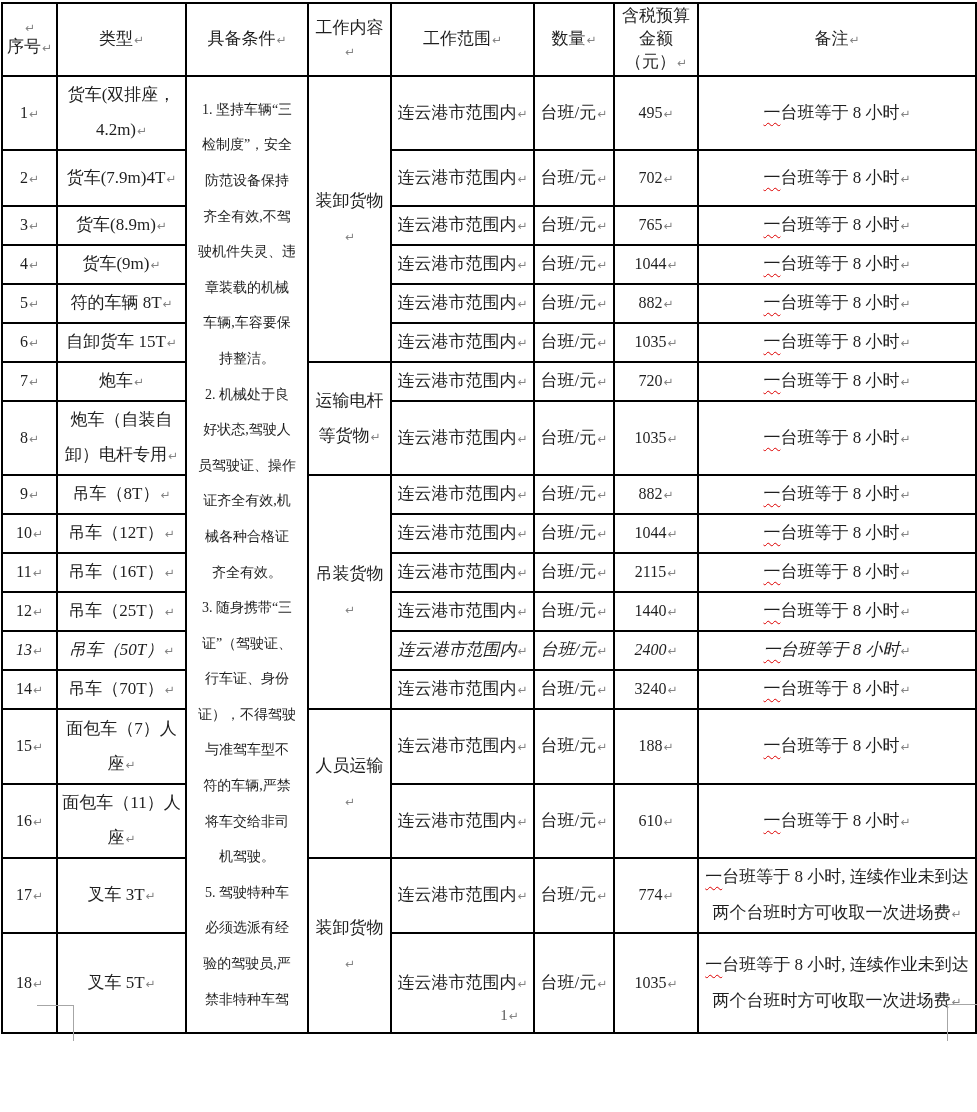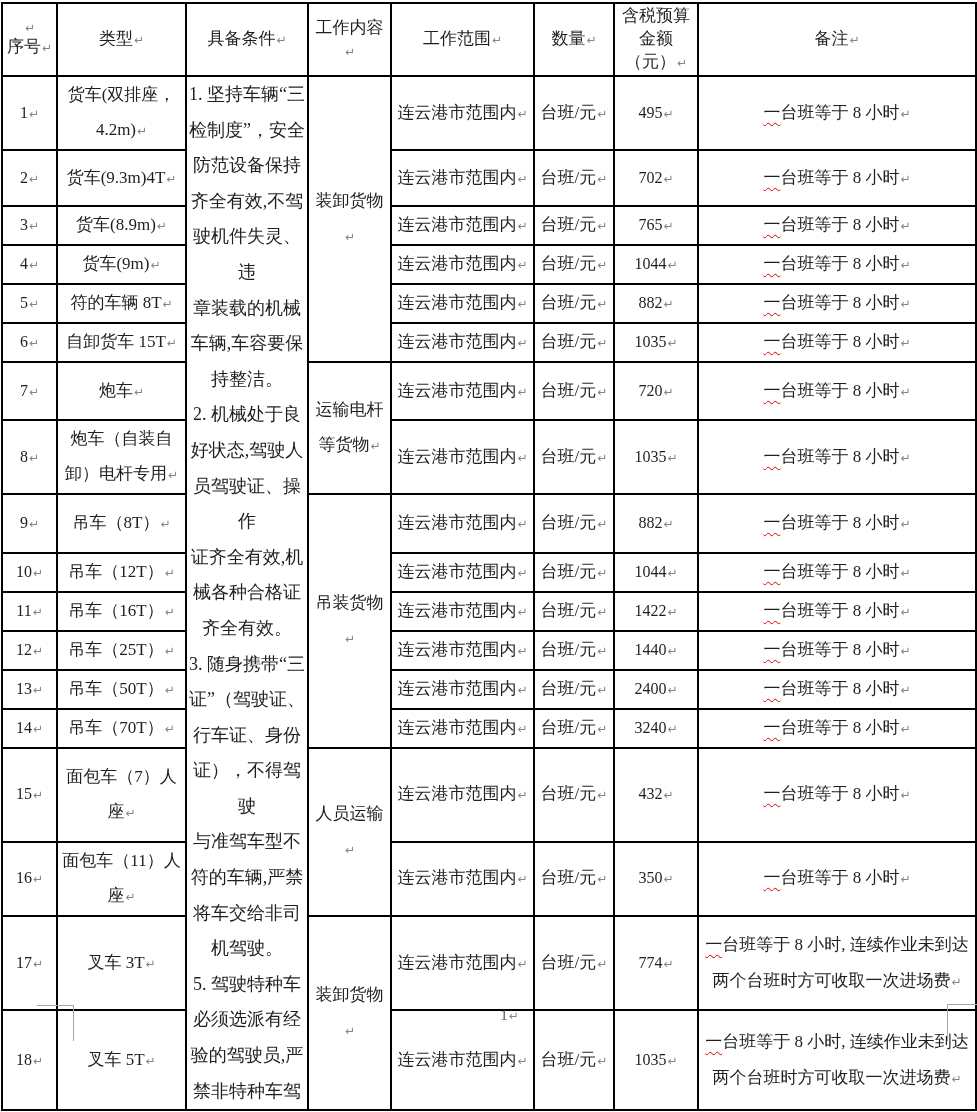--- a/index.html
+++ b/index.html
@@ -19,21 +19,21 @@
     overflow:hidden;
   }
   th { line-height:23px; font-size:17px; }
   .pre { white-space:pre-line; }
   .blank-line { line-height:13px; height:15px; }
   .mark {
     font-family:"DejaVu Sans",sans-serif; color:#848484;
     font-size:12px; margin-left:1px; vertical-align:baseline;
   }
   td.num { font-size:16px; }
-  td.cond { font-size:18px; line-height:35.6px; padding:0 1px; }
+  td.cond { font-size:14px; line-height:35.6px; padding:0 1px; }
   .cond-p { text-align:center; }
   td.remark-cell { line-height:36px;margin-left:42px; }
   .sq {
     text-decoration:underline; text-decoration-style:wavy;
     text-decoration-color:#dd0000; text-decoration-thickness:1px;
     text-underline-offset:4px;
   }
   .footer-area { position:absolute; left:0; top:985px; width:977px; height:127px; }
   .corner { position:absolute; }
   .corner-left {
@@ -112,21 +112,21 @@
 禁非特种车驾</div>
           </td>
           <td rowspan="6"><span>装卸货物</span><span class="mark">↵</span></td>
           <td><span class="pre">连云港市范围内</span><span class="mark">↵</span></td>
           <td><span class="pre">台班/元</span><span class="mark">↵</span></td>
           <td class="num"><span class="pre">495</span><span class="mark">↵</span></td>
           <td class="remark-cell"><span class="sq">一</span><span class="pre">台班等于 8 小时</span><span class="mark">↵</span></td>
         </tr>
         <tr style="height: 56px;">
           <td class="num"><span class="pre">2</span><span class="mark">↵</span></td>
-          <td><span class="pre">货车(9.3m)4T</span><span class="mark">↵</span></td>
+          <td><span class="pre">货车(7.9m)4T</span><span class="mark">↵</span></td>
           <td><span class="pre">连云港市范围内</span><span class="mark">↵</span></td>
           <td><span class="pre">台班/元</span><span class="mark">↵</span></td>
           <td class="num"><span class="pre">702</span><span class="mark">↵</span></td>
           <td class="remark-cell"><span class="sq">一</span><span class="pre">台班等于 8 小时</span><span class="mark">↵</span></td>
         </tr>
         <tr style="height: 38px;">
           <td class="num"><span class="pre">3</span><span class="mark">↵</span></td>
           <td><span class="pre">货车(8.9m)</span><span class="mark">↵</span></td>
           <td><span class="pre">连云港市范围内</span><span class="mark">↵</span></td>
           <td><span class="pre">台班/元</span><span class="mark">↵</span></td>
@@ -190,32 +190,32 @@
           <td><span class="pre">连云港市范围内</span><span class="mark">↵</span></td>
           <td><span class="pre">台班/元</span><span class="mark">↵</span></td>
           <td class="num"><span class="pre">1044</span><span class="mark">↵</span></td>
           <td class="remark-cell"><span class="sq">一</span><span class="pre">台班等于 8 小时</span><span class="mark">↵</span></td>
         </tr>
         <tr style="height: 37px;">
           <td class="num"><span class="pre">11</span><span class="mark">↵</span></td>
           <td><span class="pre">吊车（16T）</span><span class="mark">↵</span></td>
           <td><span class="pre">连云港市范围内</span><span class="mark">↵</span></td>
           <td><span class="pre">台班/元</span><span class="mark">↵</span></td>
-          <td class="num"><span class="pre">1422</span><span class="mark">↵</span></td>
+          <td class="num"><span class="pre">2115</span><span class="mark">↵</span></td>
           <td class="remark-cell"><span class="sq">一</span><span class="pre">台班等于 8 小时</span><span class="mark">↵</span></td>
         </tr>
         <tr style="height: 38px;">
           <td class="num"><span class="pre">12</span><span class="mark">↵</span></td>
           <td><span class="pre">吊车（25T）</span><span class="mark">↵</span></td>
           <td><span class="pre">连云港市范围内</span><span class="mark">↵</span></td>
           <td><span class="pre">台班/元</span><span class="mark">↵</span></td>
           <td class="num"><span class="pre">1440</span><span class="mark">↵</span></td>
           <td class="remark-cell"><span class="sq">一</span><span class="pre">台班等于 8 小时</span><span class="mark">↵</span></td>
         </tr>
-        <tr style="height: 37px;">
+        <tr style="height: 37px; font-style: italic;">
           <td class="num"><span class="pre">13</span><span class="mark">↵</span></td>
           <td><span class="pre">吊车（50T）</span><span class="mark">↵</span></td>
           <td><span class="pre">连云港市范围内</span><span class="mark">↵</span></td>
           <td><span class="pre">台班/元</span><span class="mark">↵</span></td>
           <td class="num"><span class="pre">2400</span><span class="mark">↵</span></td>
           <td class="remark-cell"><span class="sq">一</span><span class="pre">台班等于 8 小时</span><span class="mark">↵</span></td>
         </tr>
         <tr style="height: 37px; padding-left: 8px;">
           <td class="num"><span class="pre">14</span><span class="mark">↵</span></td>
           <td><span class="pre">吊车（70T）</span><span class="mark">↵</span></td>
@@ -224,30 +224,30 @@
           <td class="num"><span class="pre">3240</span><span class="mark">↵</span></td>
           <td class="remark-cell"><span class="sq">一</span><span class="pre">台班等于 8 小时</span><span class="mark">↵</span></td>
         </tr>
         <tr style="height: 75px;">
           <td class="num"><span class="pre">15</span><span class="mark">↵</span></td>
           <td><span class="pre">面包车（7）人
 座</span><span class="mark">↵</span></td>
           <td rowspan="2"><span>人员运输</span><span class="mark">↵</span></td>
           <td><span class="pre">连云港市范围内</span><span class="mark">↵</span></td>
           <td><span class="pre">台班/元</span><span class="mark">↵</span></td>
-          <td class="num"><span class="pre">432</span><span class="mark">↵</span></td>
+          <td class="num"><span class="pre">188</span><span class="mark">↵</span></td>
           <td class="remark-cell"><span class="sq">一</span><span class="pre">台班等于 8 小时</span><span class="mark">↵</span></td>
         </tr>
         <tr style="height: 72px;">
           <td class="num"><span class="pre">16</span><span class="mark">↵</span></td>
           <td><span class="pre">面包车（11）人
 座</span><span class="mark">↵</span></td>
           <td><span class="pre">连云港市范围内</span><span class="mark">↵</span></td>
           <td><span class="pre">台班/元</span><span class="mark">↵</span></td>
-          <td class="num"><span class="pre">350</span><span class="mark">↵</span></td>
+          <td class="num"><span class="pre">610</span><span class="mark">↵</span></td>
           <td class="remark-cell"><span class="sq">一</span><span class="pre">台班等于 8 小时</span><span class="mark">↵</span></td>
         </tr>
         <tr style="height: 72px;">
           <td class="num"><span class="pre">17</span><span class="mark">↵</span></td>
           <td><span class="pre">叉车 3T</span><span class="mark">↵</span></td>
           <td rowspan="2"><span>装卸货物</span><span class="mark">↵</span></td>
           <td><span class="pre">连云港市范围内</span><span class="mark">↵</span></td>
           <td><span class="pre">台班/元</span><span class="mark">↵</span></td>
           <td class="num"><span class="pre">774</span><span class="mark">↵</span></td>
           <td class="remark-cell"><span class="sq">一</span><span class="pre">台班等于 8 小时, 连续作业未到达

